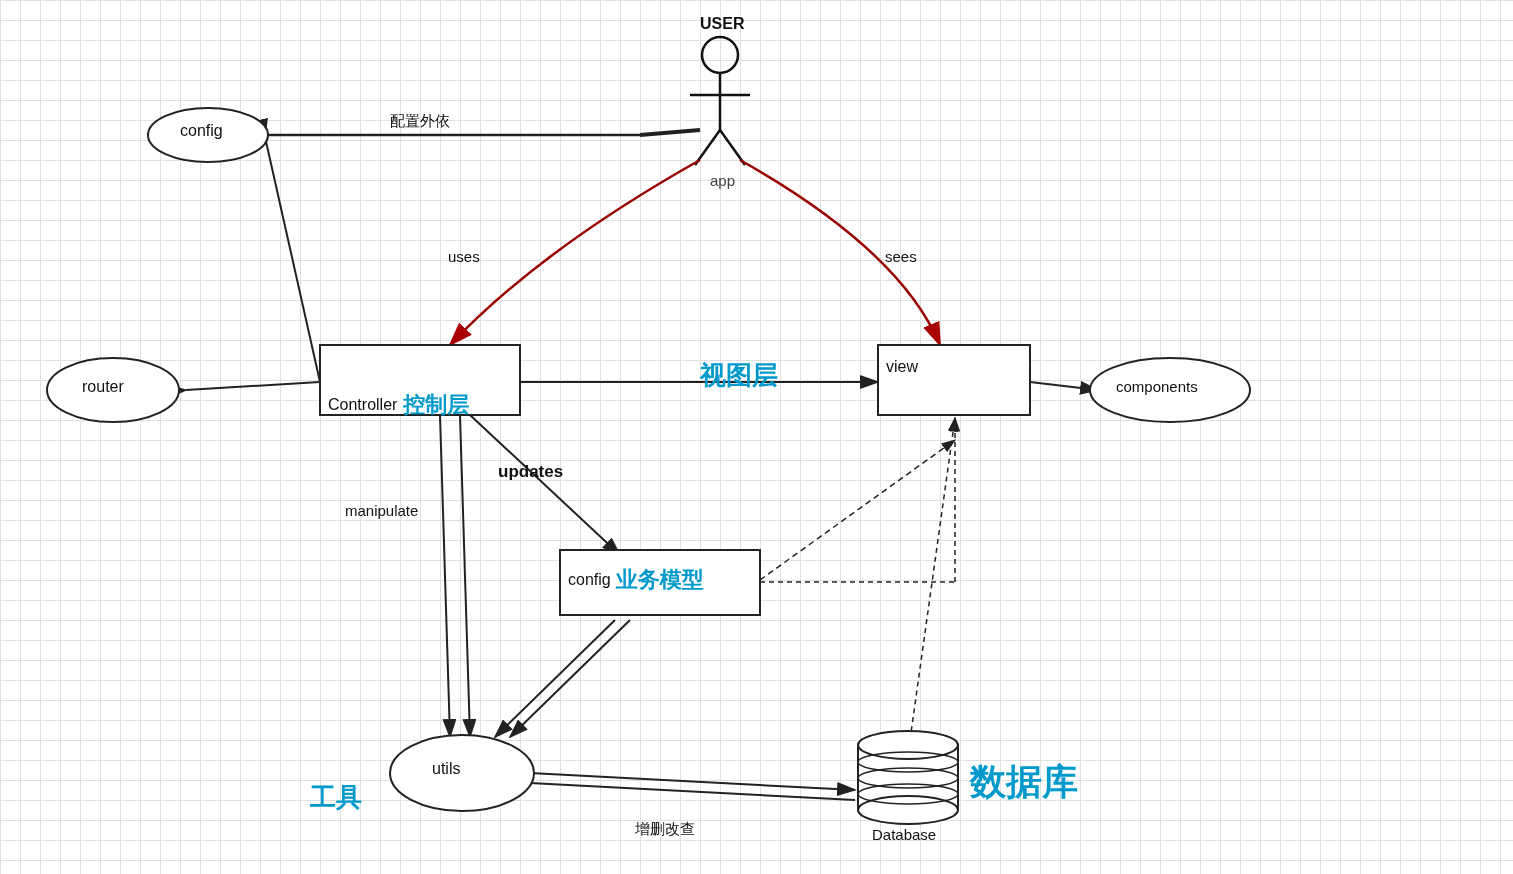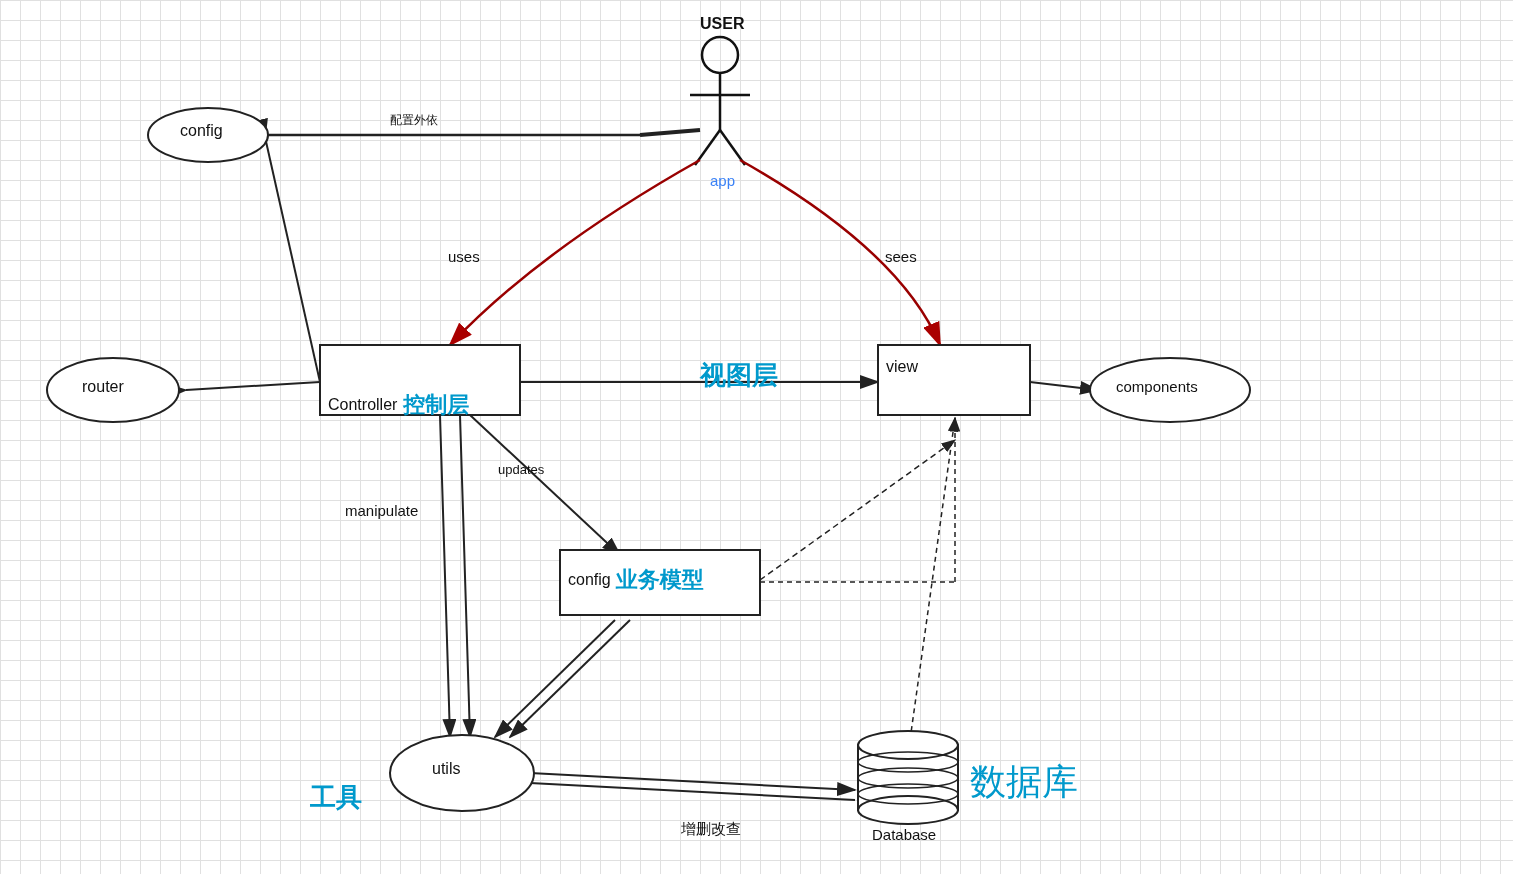--- a/index.html
+++ b/index.html
@@ -132,59 +132,59 @@
     <line x1="958" y1="758" x2="958" y2="800" stroke="#222" stroke-width="1.5"></line>
 
     <ellipse cx="908" cy="762" rx="50" ry="10" fill="none" stroke="#222" stroke-width="1.5"></ellipse>
     <ellipse cx="908" cy="778" rx="50" ry="10" fill="none" stroke="#222" stroke-width="1.5"></ellipse>
     <ellipse cx="908" cy="794" rx="50" ry="10" fill="none" stroke="#222" stroke-width="1.5"></ellipse>
 
   </svg>
 
   <div style="position:absolute; left:700px; top:15px; font-size:16px; font-weight:bold; color:#111; z-index:10;">USER</div>
 
-  <div style="position:absolute; left:710px; top:172px; font-size:15px; color:#3b82f6; z-index:10;">app</div>
+  <div style="position:absolute; left:710px; top:172px; font-size:15px; color:#404040; z-index:10;">app</div>
 
   <div style="position:absolute; left:180px; top:122px; font-size:16px; color:#111; z-index:10;">config</div>
 
-  <div style="position:absolute; left:390px; top:112px; font-size:12px; color:#111; z-index:10;text-align:right;">配置外依</div>
+  <div style="position:absolute; left:390px; top:112px; font-size:15px; color:#111; z-index:10;text-align:right;">配置外依</div>
 
   <div style="position:absolute; left:448px; top:248px; font-size:15px; color:#111; z-index:10;">uses</div>
 
   <div style="position:absolute; left:885px; top:248px; font-size:15px; color:#111; z-index:10;">sees</div>
 
   <div style="position:absolute; left:82px; top:378px; font-size:16px; color:#111; z-index:10;">router</div>
 
   <div style="position:absolute; left:328px; top:358px; font-size:16px; color:#111; z-index:10; display:flex; align-items:center; gap:6px;margin-top:32px;">
     <span>Controller</span>
     <span style="color:#0099cc; font-size:22px; font-weight:bold;">控制层</span>
   </div>
 
   <div style="position:absolute; left:700px; top:358px; font-size:26px; color:#0099cc; font-weight:bold; z-index:10;">视图层</div>
 
   <div style="position:absolute; left:886px; top:358px; font-size:16px; color:#111; z-index:10; display:flex; align-items:flex-end; gap:5px;">
     <span>view</span>
   </div>
 
   <div style="position:absolute; left:1116px; top:378px; font-size:15px; color:#111; z-index:10;">components</div>
 
-  <div style="position:absolute; left:498px; top:462px; font-size:13px; color:#111; z-index:10;">updates</div>
+  <div style="position:absolute; left:498px; top:462px; font-size:17px; color:#111; z-index:10;font-weight:bold;">updates</div>
 
   <div style="position:absolute; left:345px; top:502px; font-size:15px; color:#111; z-index:10;">manipulate</div>
 
   <div style="position:absolute; left:568px; top:565px; font-size:16px; color:#111; z-index:10; display:flex; align-items:center; gap:5px;">
     <span>config</span>
     <span style="color:#0099cc; font-size:22px; font-weight:bold;">业务模型</span>
   </div>
 
   <div style="position:absolute; left:432px; top:760px; font-size:16px; color:#111; z-index:10; display:flex; align-items:center; gap:4px;">
     <span>utils</span>
   </div>
 
   <div style="position:absolute; left:310px; top:780px; font-size:26px; color:#0099cc; font-weight:bold; z-index:10;">工具</div>
 
-  <div style="position:absolute; left:635px; top:820px; font-size:15px; color:#111; z-index:10;margin-left:46px;">增删改查</div>
+  <div style="position:absolute; left:635px; top:820px; font-size:15px; color:#111; z-index:10;">增删改查</div>
 
   <div style="position:absolute; left:872px; top:826px; font-size:15px; color:#111; z-index:10;">Database</div>
 
-  <div style="position:absolute; left:970px; top:758px; font-size:36px; color:#0099cc; font-weight:normal; z-index:10;">数据库</div>
+  <div style="position:absolute; left:970px; top:758px; font-size:36px; color:#0099cc; font-weight:bold; z-index:10;">数据库</div>
 
 </div>
 
 </body></html>

